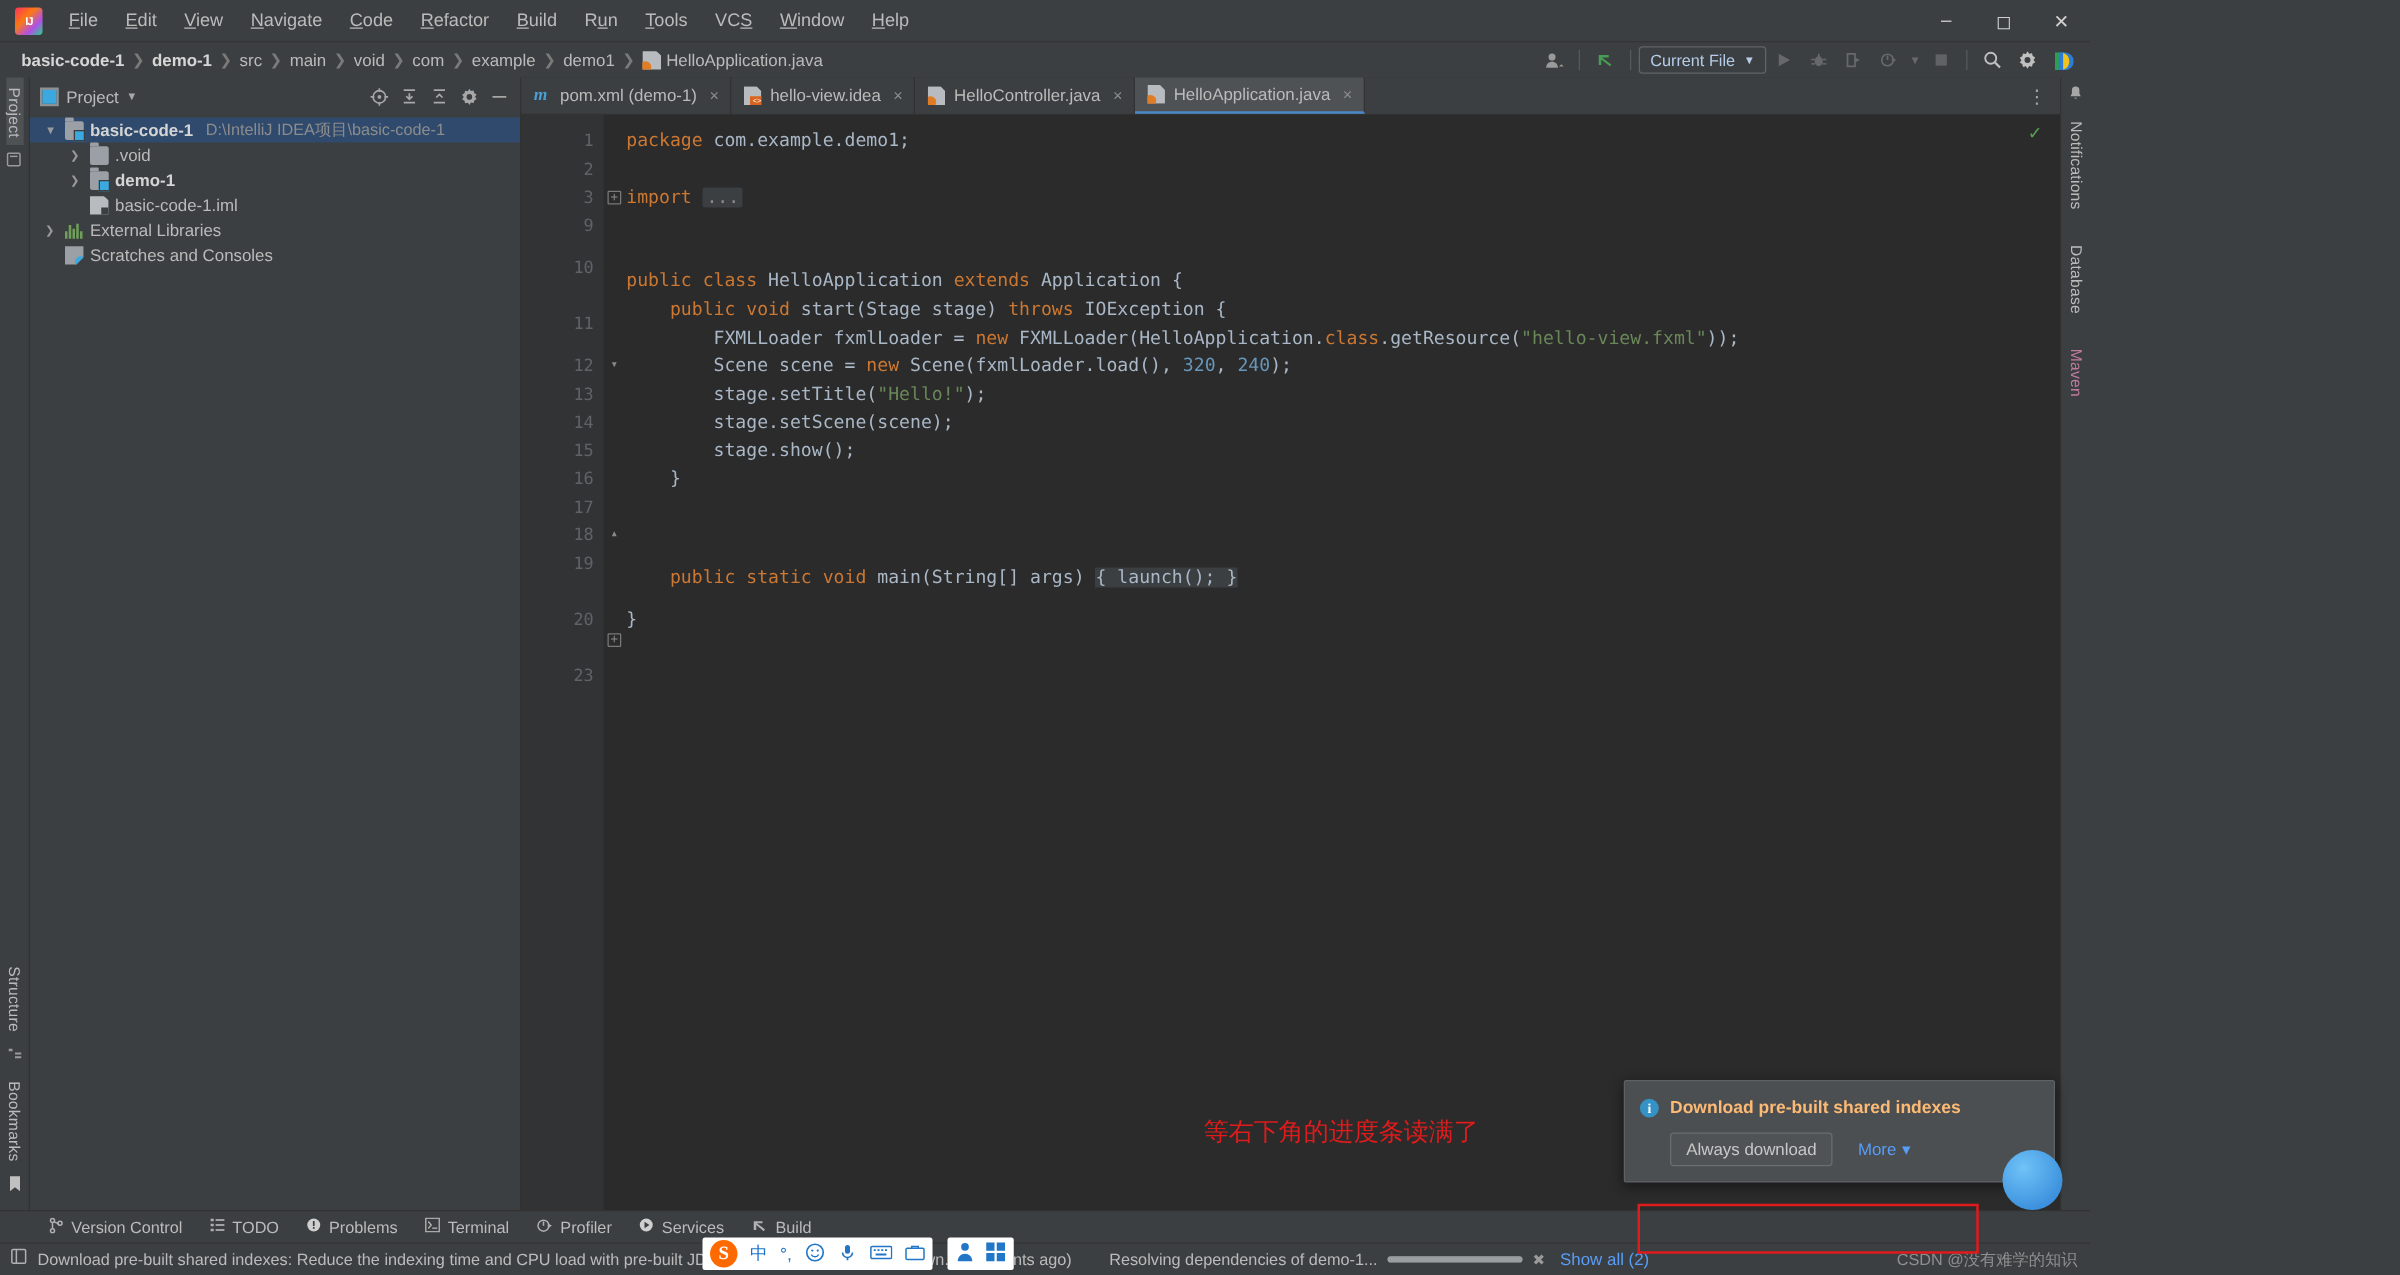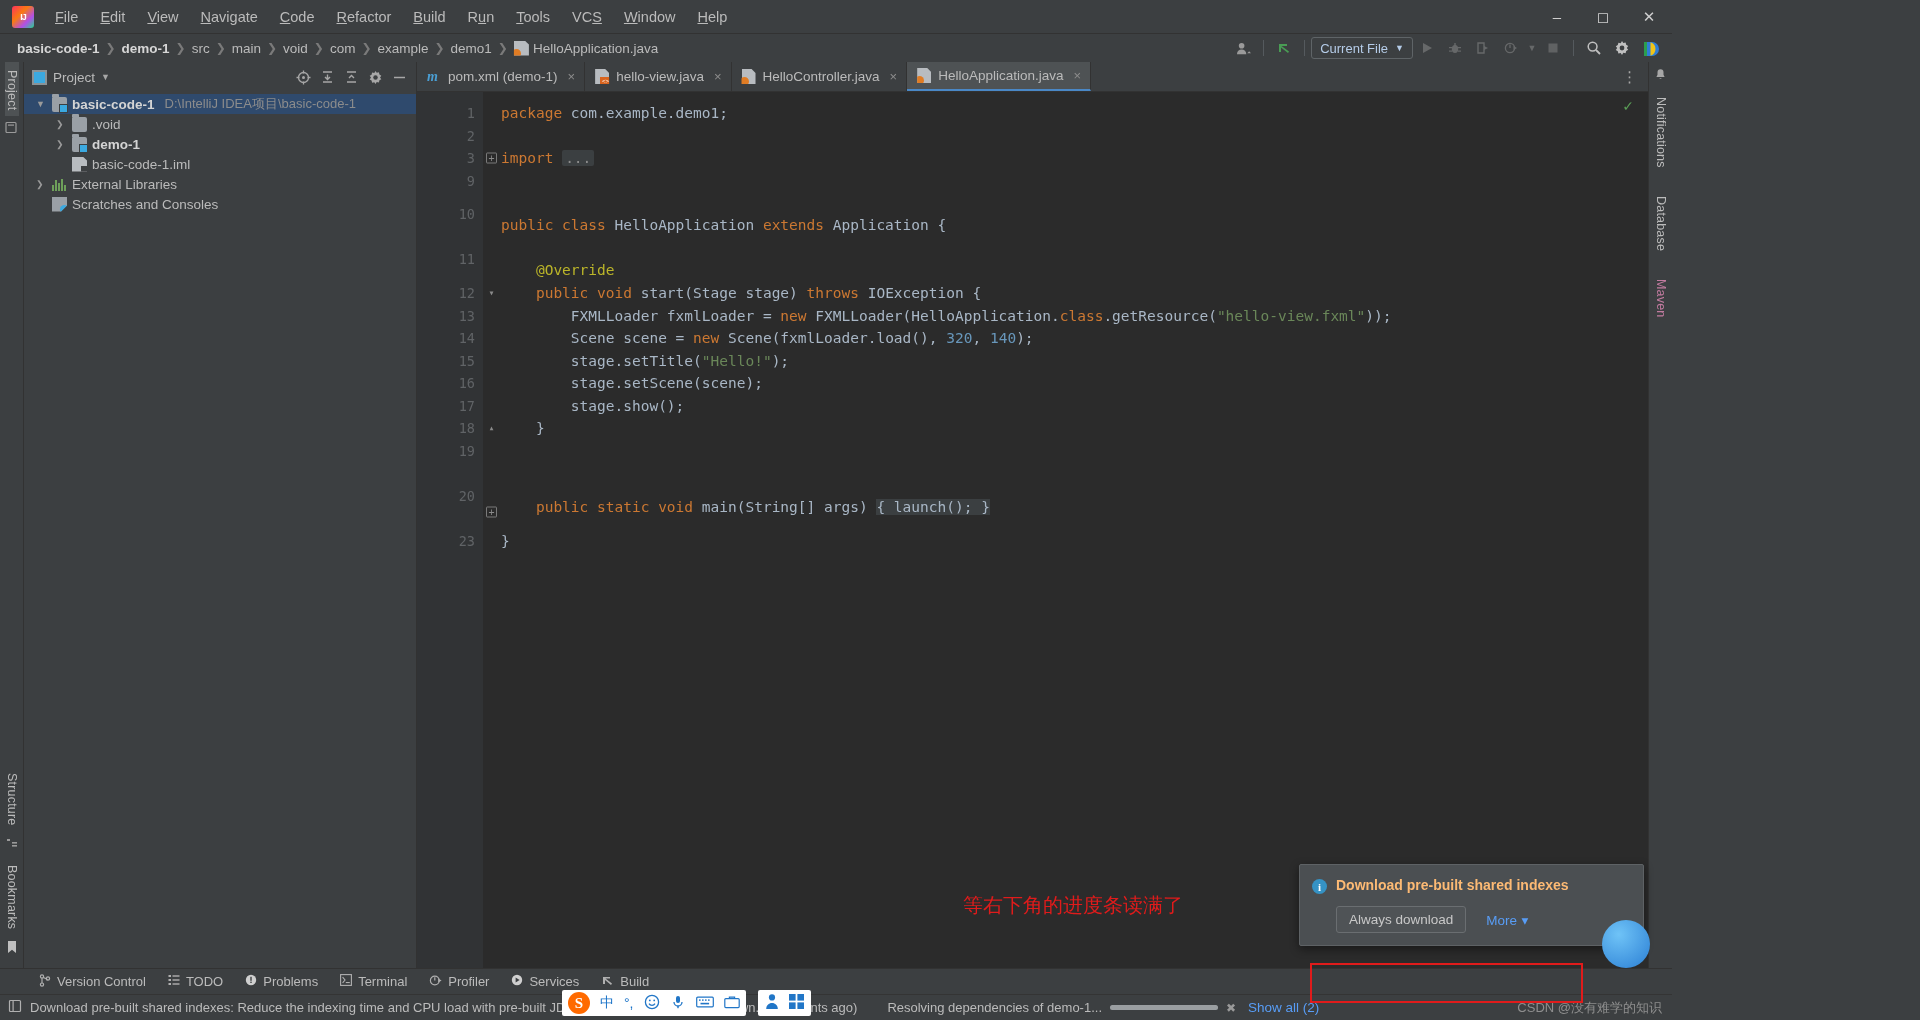--- a/index.html
+++ b/index.html
@@ -399,21 +399,21 @@
 
     <div class="editor-wrap">
       <div class="tabbar">
         <div class="tab">
           <span class="tab-ico ic-maven">m</span>
           <span>pom.xml (demo-1)</span>
           <span class="x">×</span>
         </div>
         <div class="tab">
           <span class="tab-ico ic-fxml"></span>
-          <span>hello-view.java</span>
+          <span>hello-view.idea</span>
           <span class="x">×</span>
         </div>
         <div class="tab">
           <span class="tab-ico ic-java"></span>
           <span>HelloController.java</span>
           <span class="x">×</span>
         </div>
         <div class="tab active">
           <span class="tab-ico ic-java"></span>
           <span>HelloApplication.java</span>
@@ -443,24 +443,23 @@
           <div class="gl" style="height:68px;line-height:68px;"><span>20</span><span class="fold foldbox" style="top:auto;bottom:7px;">+</span></div>
           <div class="gl">23</div>
         </div>
 
         <div class="code">
           <div class="cl"><span class="kw">package</span> com.example.demo1;</div>
           <div class="cl"></div>
           <div class="cl"><span class="kw">import</span> <span class="fold-ell">...</span></div>
           <div class="cl"></div>
           <div class="cl" style="height:45px;line-height:67px;"><span class="kw">public class</span> HelloApplication <span class="kw">extends</span> Application {</div>
-          <div class="cl" style="height:45px;line-height:67px;">    <span class="anno">@Override</span></div>
           <div class="cl">    <span class="kw">public void</span> start(Stage stage) <span class="kw">throws</span> IOException {</div>
           <div class="cl">        FXMLLoader fxmlLoader = <span class="kw">new</span> FXMLLoader(HelloApplication.<span class="kw">class</span>.getResource(<span class="str">"hello-view.fxml"</span>));</div>
-          <div class="cl">        Scene scene = <span class="kw">new</span> Scene(fxmlLoader.load(), <span class="num">320</span>, <span class="num">140</span>);</div>
+          <div class="cl">        Scene scene = <span class="kw">new</span> Scene(fxmlLoader.load(), <span class="num">320</span>, <span class="num">240</span>);</div>
           <div class="cl">        stage.setTitle(<span class="str">"Hello!"</span>);</div>
           <div class="cl">        stage.setScene(scene);</div>
           <div class="cl">        stage.show();</div>
           <div class="cl">    }</div>
           <div class="cl"></div>
           <div class="cl" style="height:68px;line-height:90px;">    <span class="kw">public static void</span> main(String[] args) <span class="inline-hint">{ launch(); }</span></div>
           <div class="cl">}</div>
 
           <div class="annot" style="left:480px; top:800px;">等右下角的进度条读满了</div>
         </div>

